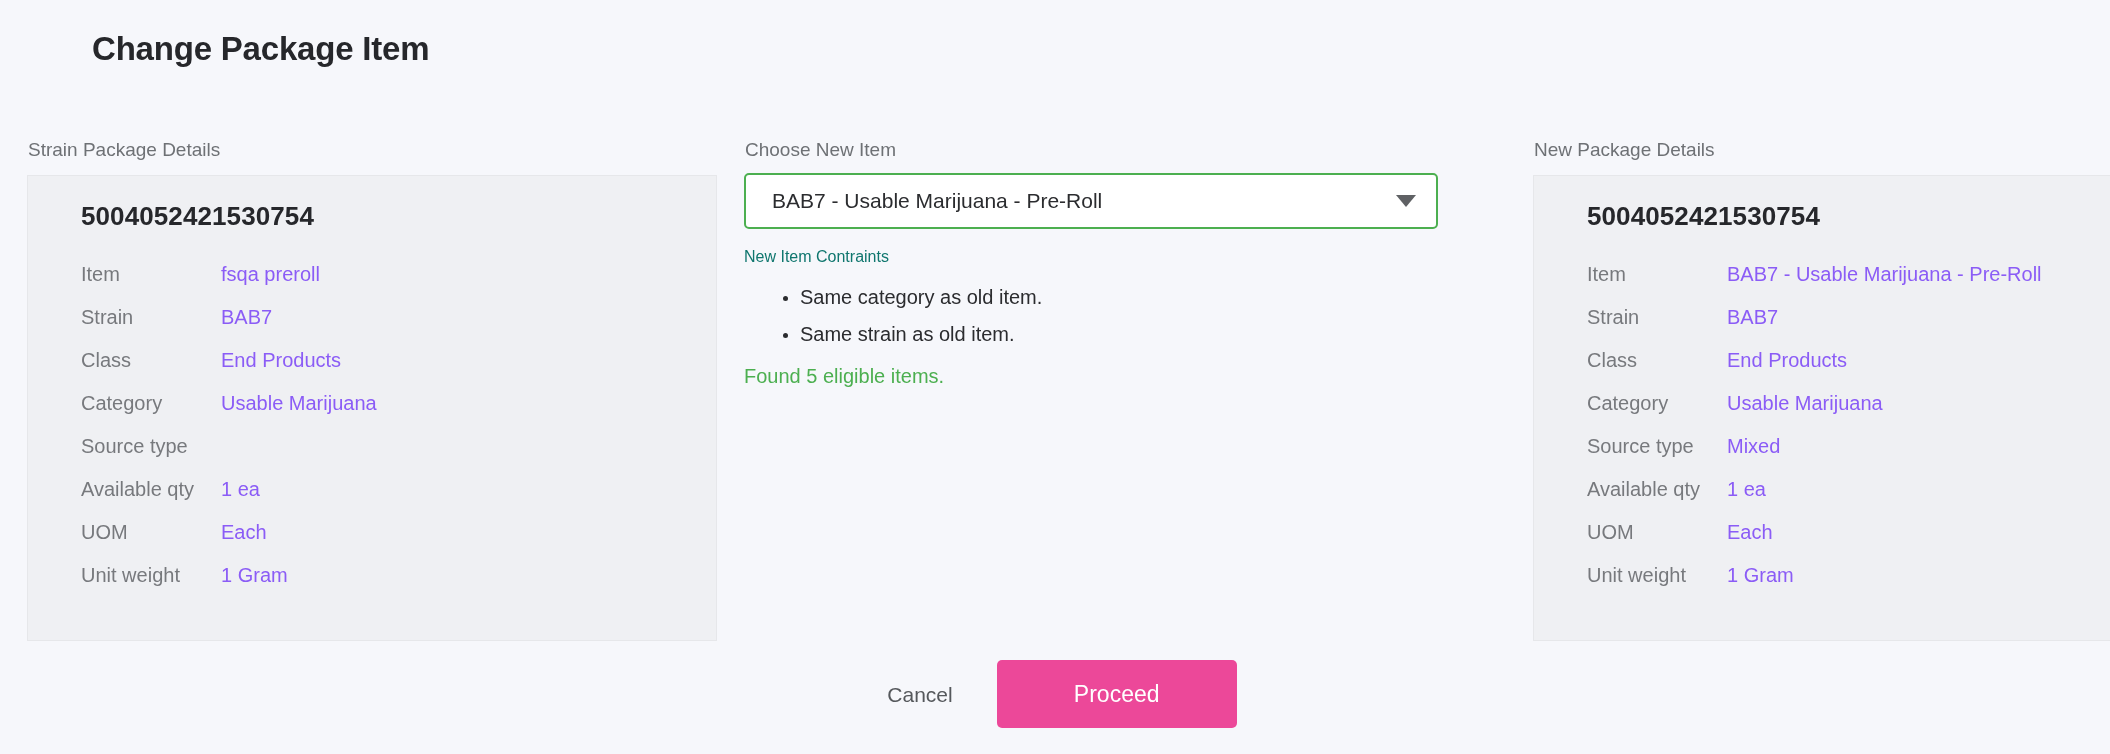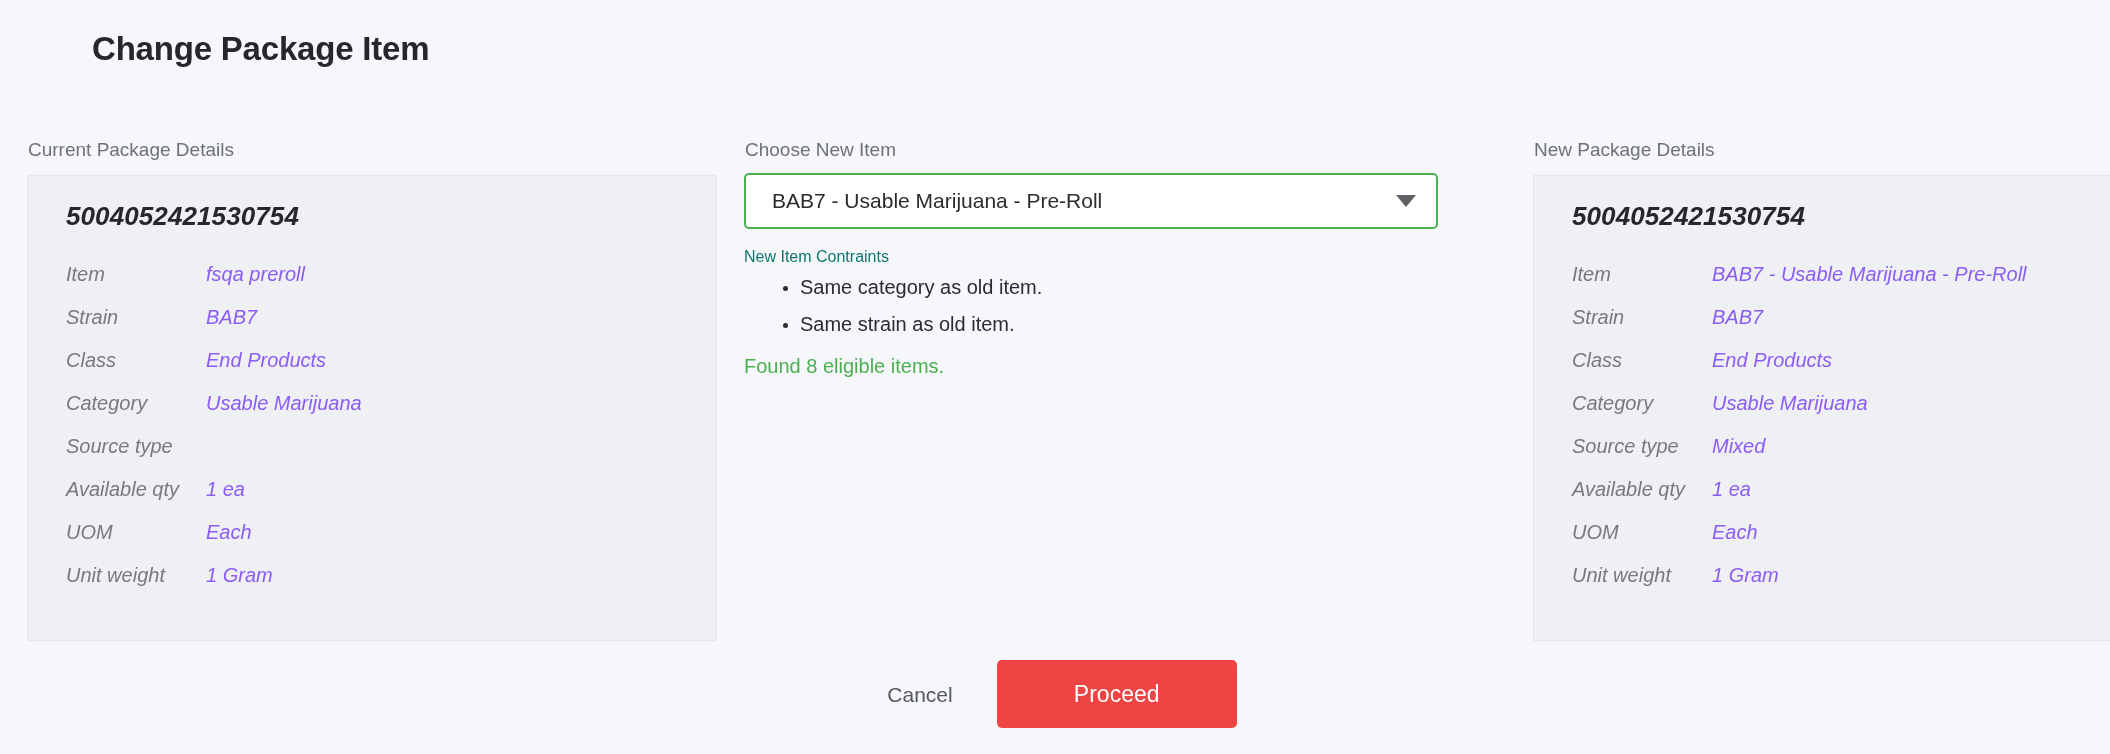--- a/index.html
+++ b/index.html
@@ -50,23 +50,22 @@
     line-height: 1;
     margin-bottom: 16px;
     padding-left: 1px;
   }
   .col-mid .col-label { margin-bottom: 14px; }
 
   
   .detail-card {
     background: #eff0f3;
     border: 1px solid #e6e7ea;
-    padding: 26px 0 40px 0;
+    padding: 26px 0 40px 15px;
     min-height: 466px;
-    font-style: italic;
   }
   .card-code {
     font-size: 26px;
     font-weight: bold;
     color: #26272b;
     letter-spacing: 0.1px;
     padding-left: 38px;
     margin-bottom: 22px;
     line-height: 1.1;
   }
@@ -126,21 +125,21 @@
   }
 
   
   .constraints-title {
     font-size: 16px;
     color: #0f766e;
     margin-top: 20px;
     line-height: 1;
   }
   .constraints-list {
-    margin: 12px 0 0 0;
+    margin: 22px 0 0 0;
     padding-left: 56px;
     list-style: disc;
   }
   .constraints-list li {
     font-size: 20px;
     color: #2b2c2f;
     line-height: 1.0;
     margin-bottom: 17px;
   }
   .constraints-list li::marker { font-size: 17px; }
@@ -166,41 +165,41 @@
     background: transparent;
     border: none;
     font-family: "Liberation Sans", sans-serif;
     font-size: 21px;
     color: #55585c;
     cursor: pointer;
     padding: 10px 14px;
     line-height: 1;
   }
   .btn-proceed {
-    background: #ef4444;
+    background: #ec4899;
     border: none;
     border-radius: 5px;
     width: 240px;
     height: 68px;
     color: #ffffff;
     font-family: "Liberation Sans", sans-serif;
     font-size: 23px;
     cursor: pointer;
     line-height: 1;
   }
 </style>
 </head>
 <body>
 
 <div class="page">
 
   <div class="page-title">Change Package Item</div>
 
   <div class="col col-left">
-    <div class="col-label">Current Package Details</div>
+    <div class="col-label">Strain Package Details</div>
     <div class="detail-card">
       <div class="card-code">5004052421530754</div>
       <table class="detail-rows">
         <tbody>
           <tr>
             <td class="k">Item</td>
             <td class="v">fsqa preroll</td>
           </tr>
           <tr>
             <td class="k">Strain</td>
@@ -245,21 +244,21 @@
       <span class="select-caret"></span>
     </div>
 
     <div class="constraints-title">New Item Contraints</div>
 
     <ul class="constraints-list">
       <li>Same category as old item.</li>
       <li>Same strain as old item.</li>
     </ul>
 
-    <div class="eligible-note">Found 8 eligible items.</div>
+    <div class="eligible-note">Found 5 eligible items.</div>
   </div>
 
   <div class="col col-right">
     <div class="col-label">New Package Details</div>
     <div class="detail-card">
       <div class="card-code">5004052421530754</div>
       <table class="detail-rows">
         <tbody>
           <tr>
             <td class="k">Item</td>

